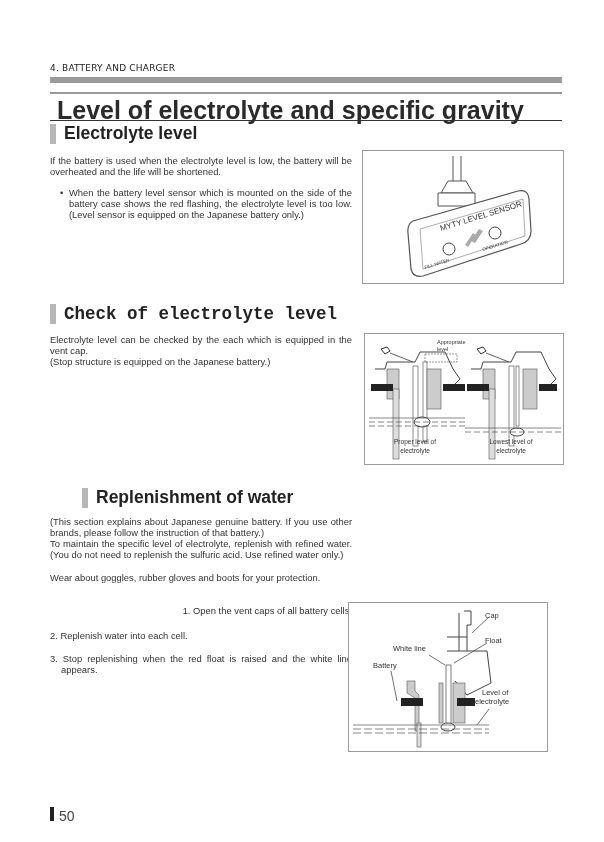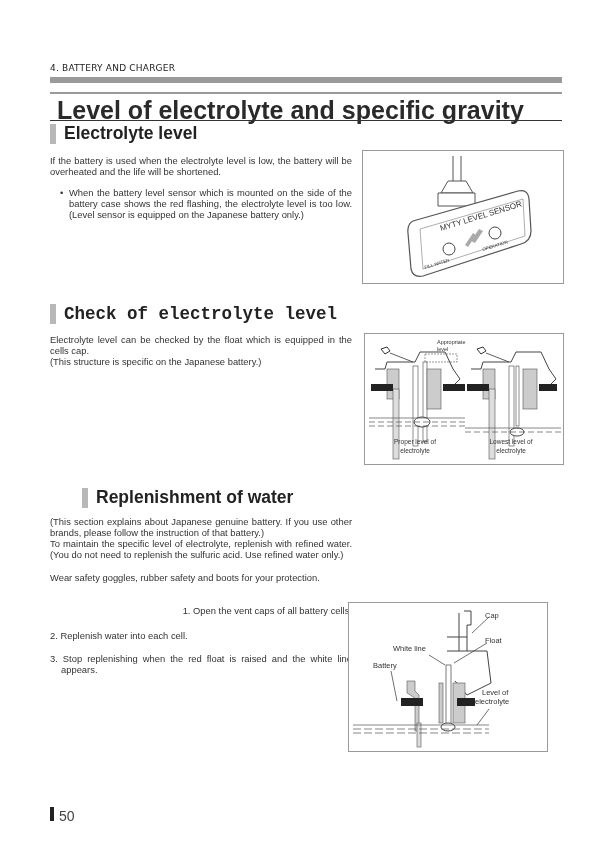--- a/index.html
+++ b/index.html
@@ -54,22 +54,22 @@
     <path d="M102 94 L110 82 L113 84 L105 96 Z" fill="#aaa"></path>
     <text x="62" y="118" font-size="4.5" fill="#333" transform="rotate(-17 62 118)">FILL WATER</text>
     <text x="120" y="100" font-size="4.5" fill="#333" transform="rotate(-17 120 100)">OPERATION</text>
   </svg>
 </div>
 
 <div class="abs sec-head" style="left:50px; top:304px;font-family:Liberation Mono, monospace;">
   <div class="sec-bar"></div>
   <div class="sec-title">Check of electrolyte level</div>
 </div>
-<div class="abs body-text" style="left:50px; top:334px;">Electrolyte level can be checked by the float which is equipped in the cells cap.</div>
-<div class="abs body-text" style="left:50px; top:356px;">(This structure is specific on the Japanese battery.)</div>
+<div class="abs body-text" style="left:50px; top:334px;">Electrolyte level can be checked by the each which is equipped in the vent cap.</div>
+<div class="abs body-text" style="left:50px; top:356px;">(Stop structure is equipped on the Japanese battery.)</div>
 
 <div class="abs figure" style="left:364px; top:333px; width:198px; height:130px;">
   <svg width="198" height="130" viewBox="0 0 198 130">
     <g>
       <path d="M16 15 l6 -2 l3 4 l-5 3 Z" fill="#fff" stroke="#333"></path>
       <line x1="25" y1="19" x2="48" y2="28" stroke="#333" stroke-width="0.8"></line>
       <path d="M10 35 L20 35 L22 28 L50 28 L55 18 L80 18 L88 35 L95 45 L85 55" fill="none" stroke="#444" stroke-width="1"></path>
       <rect x="22" y="35" width="12" height="30" fill="#ccc" stroke="#555" stroke-width="0.6"></rect>
       <rect x="28" y="55" width="6" height="70" fill="#ddd" stroke="#555" stroke-width="0.6"></rect>
       <rect x="6" y="50" width="22" height="7" fill="#222"></rect>
@@ -110,21 +110,21 @@
     </g>
   </svg>
 </div>
 
 <div class="abs sec-head" style="left:50px; top:487px;padding-left:32px;">
   <div class="sec-bar"></div>
   <div class="sec-title">Replenishment of water</div>
 </div>
 <div class="abs body-text" style="left:50px; top:516px;">(This section explains about Japanese genuine battery. If you use other brands, please follow the instruction of that battery.)</div>
 <div class="abs body-text" style="left:50px; top:538px;">To maintain the specific level of electrolyte, replenish with refined water. (You do not need to replenish the sulfuric acid. Use refined water only.)</div>
-<div class="abs body-text" style="left:50px; top:572px;">Wear safety goggles, rubber safety and boots for your protection.</div>
+<div class="abs body-text" style="left:50px; top:572px;">Wear about goggles, rubber gloves and boots for your protection.</div>
 
 <div class="abs list-item" style="left:50px; top:605px; width:302px;text-align:right;">1. Open the vent caps of all battery cells.</div>
 <div class="abs list-item" style="left:50px; top:630px; width:302px;">2. Replenish water into each cell.</div>
 <div class="abs list-item" style="left:50px; top:653px; width:302px; padding-left:11px; text-indent:-11px; box-sizing:border-box; text-align:justify;">3. Stop replenishing when the red float is raised and the white line appears.</div>
 
 <div class="abs figure" style="left:348px; top:602px; width:198px; height:148px;">
   <svg width="198" height="148" viewBox="0 0 198 148">
     <path d="M115 8 L122 8 L122 22 L118 22 L118 48 L138 48 L142 80 L118 92 L106 78" fill="none" stroke="#444" stroke-width="1"></path>
     <line x1="98" y1="34" x2="118" y2="34" stroke="#444" stroke-width="1"></line>
     <line x1="98" y1="48" x2="118" y2="48" stroke="#444" stroke-width="1"></line>

